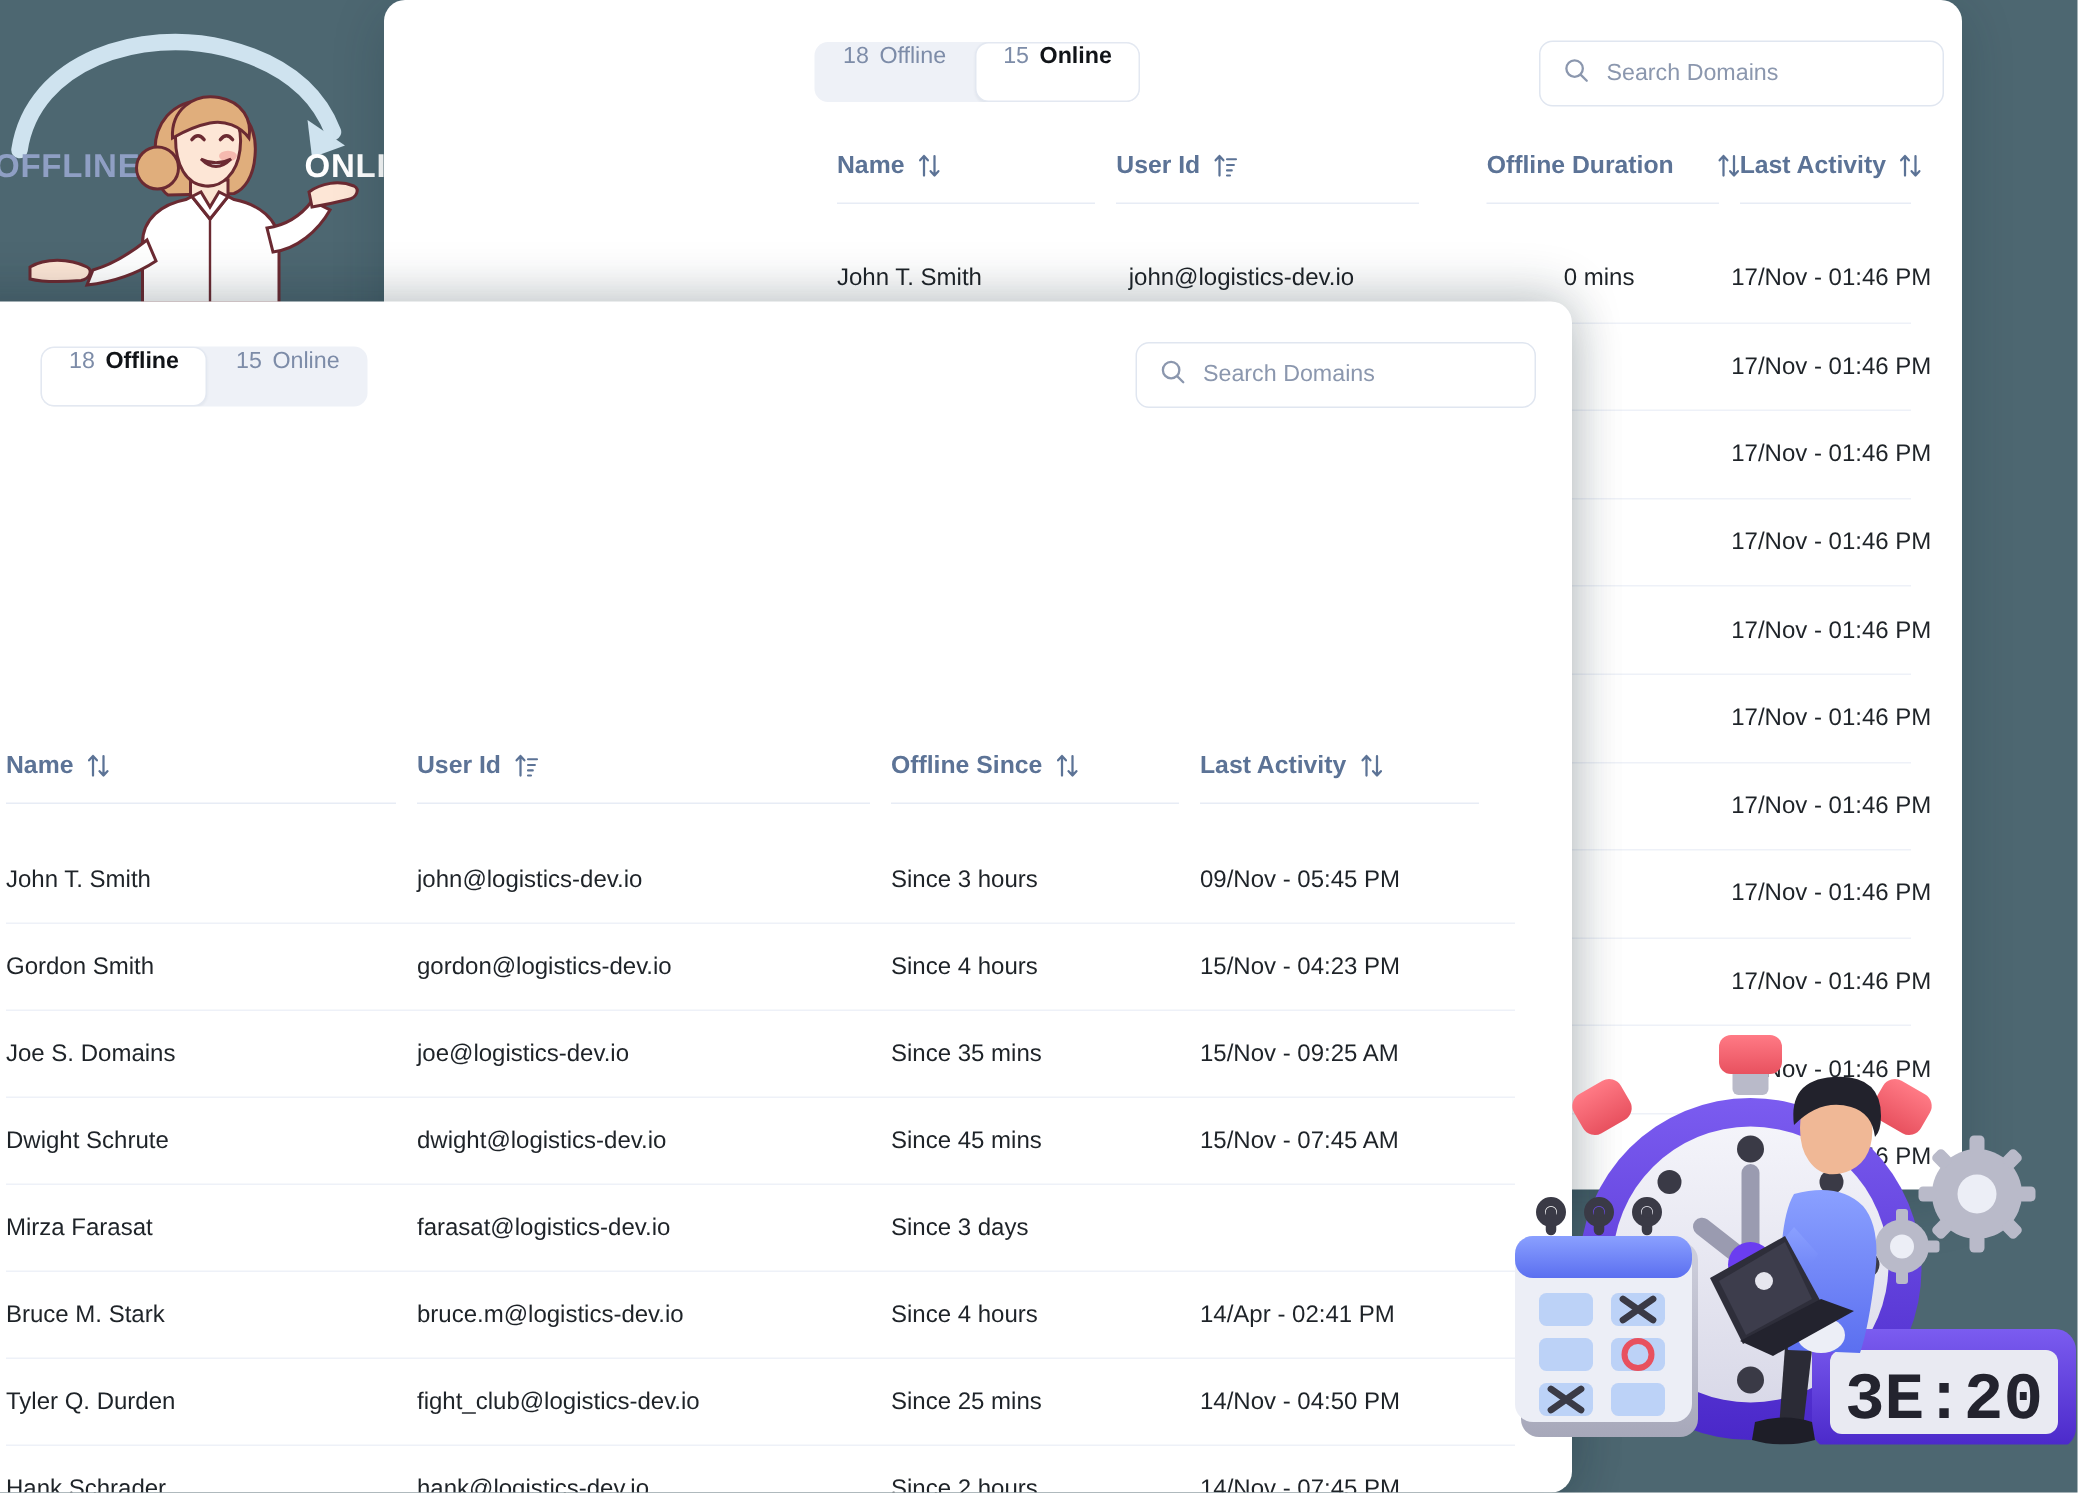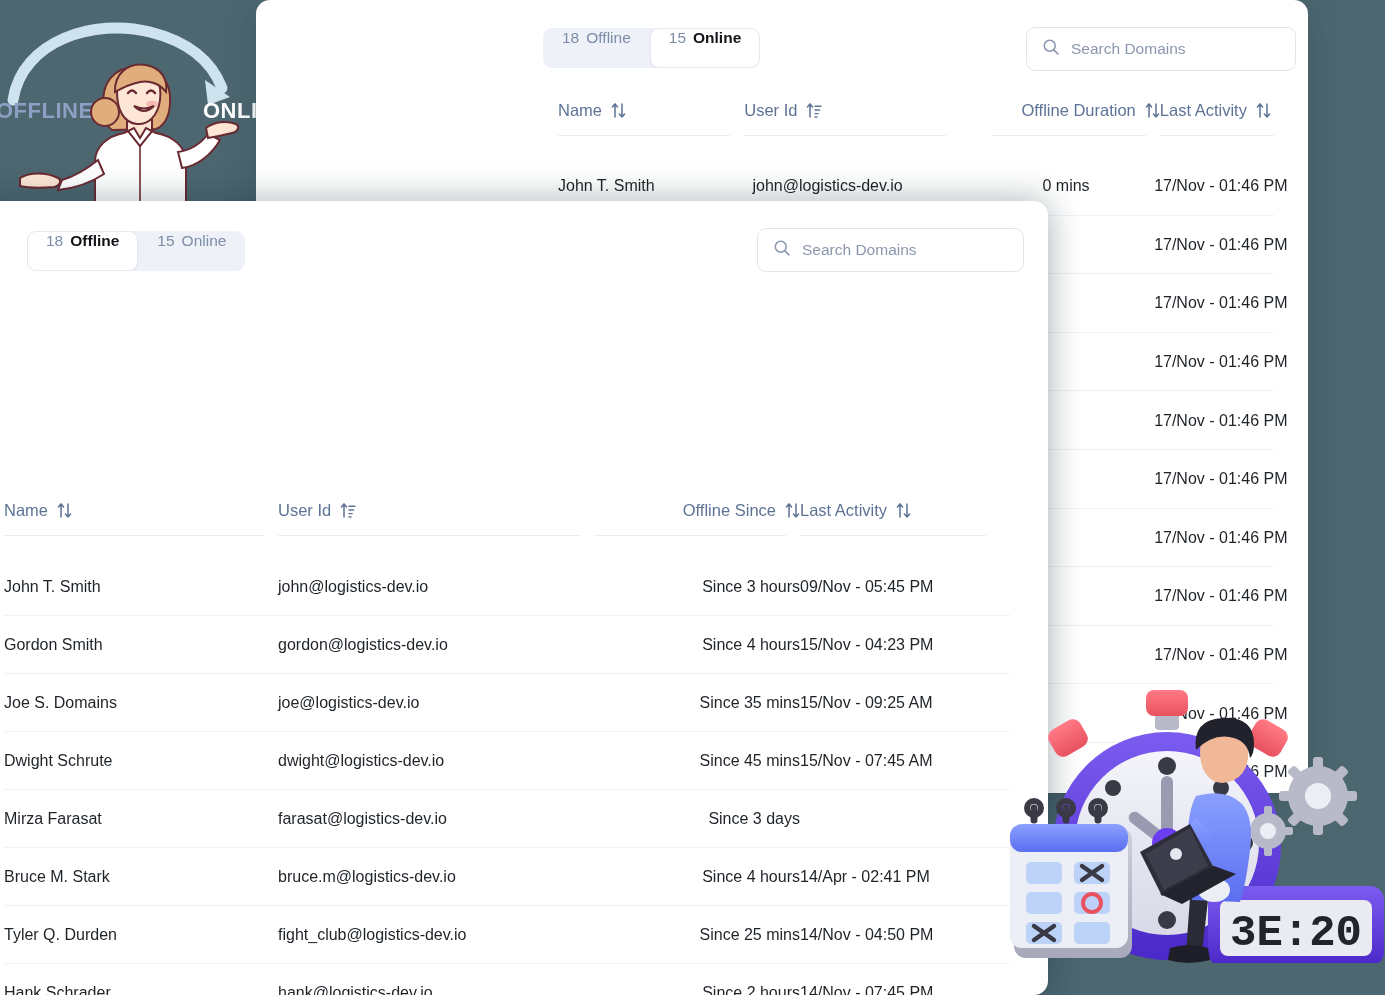--- a/index.html
+++ b/index.html
@@ -61,21 +61,21 @@
     border:0; outline:0; font-size:15.5px; color:#be185d;
     font-family:"Liberation Sans", sans-serif; background:transparent;
     width:100%; height:100%;
   }
   .searchbox input::placeholder{ color:#8b97ae; }
 
   
   .thead{ position:absolute; left:0; right:0; display:flex; }
   .th{
     display:flex; align-items:center; gap:9px;
-    font-size:16.5px; font-weight:400; color:#5c7396;
+    font-size:16.5px; font-weight:700; color:#5c7396;
     padding-bottom:16px; position:relative;
   }
   .th::after{
     content:""; position:absolute; left:0; right:14px; bottom:0;
     height:1px; background:#e7ecf5;
   }
   .th .ico{ display:inline-flex; align-items:center; }
 
   .trow{
     display:flex; align-items:center; position:relative;
@@ -86,32 +86,32 @@
   }
   .trow::after{
     content:""; position:absolute; left:0; right:14px; bottom:0;
     height:1px; background:#eef1f8;
   }
 
   
   .front-table{ position:absolute; left:44px; top:300px; right:24px; }
   .front-table .c0{ width:274px; }
   .front-table .c1{ width:316px; }
-  .front-table .c2{ width:206px;justify-content:flex-end; }
+  .front-table .c2{ width:206px; }
   .front-table .c3{ width:200px; }
   .front-table .trow{ height:58px; }
 
   
   .back-table{ position:absolute; left:302px; top:101px; right:20px; }
   .back-table .c0{ width:276px; }
   .back-table .c1{ width:320px; }
   .back-table .c2{ width:250px; justify-content:center; }
   .back-table .c3{ width:190px; }
   .back-table .trow{ height:58.6px; }
-  .back-table .th.c2{ justify-content:flex-end;margin-left:31px; }
+  .back-table .th.c2{ justify-content:space-between;margin-left:31px; }
 
   
   .illo-clock{
     position:absolute; left:1000px; top:668px; width:385px; height:295px;
     pointer-events:none;
   }
 </style>
 </head>
 <body>
 

